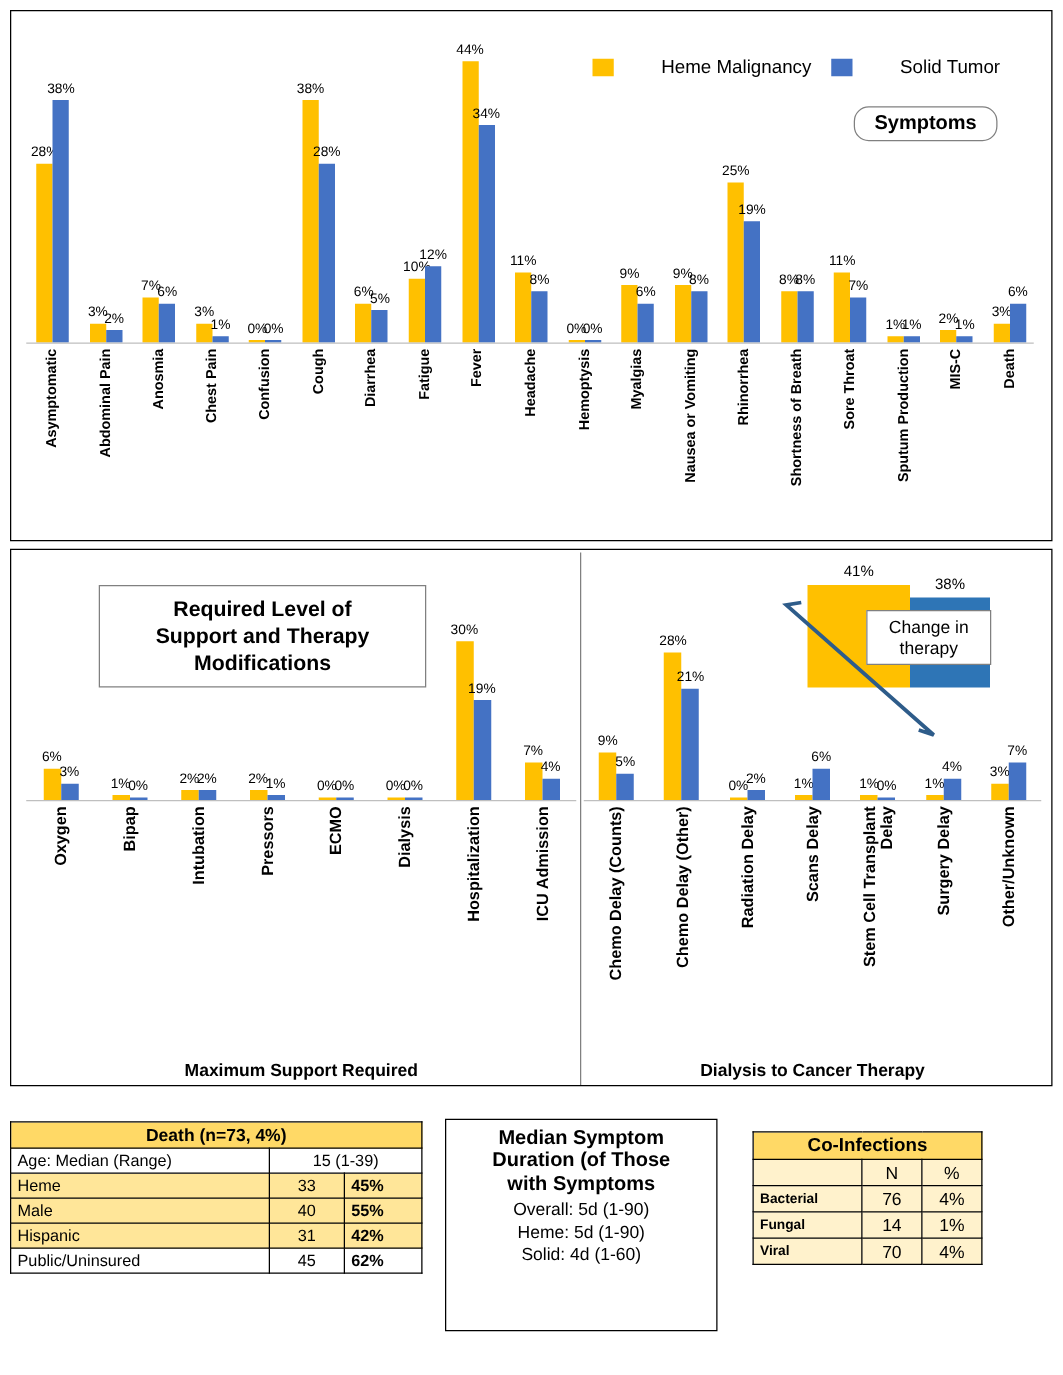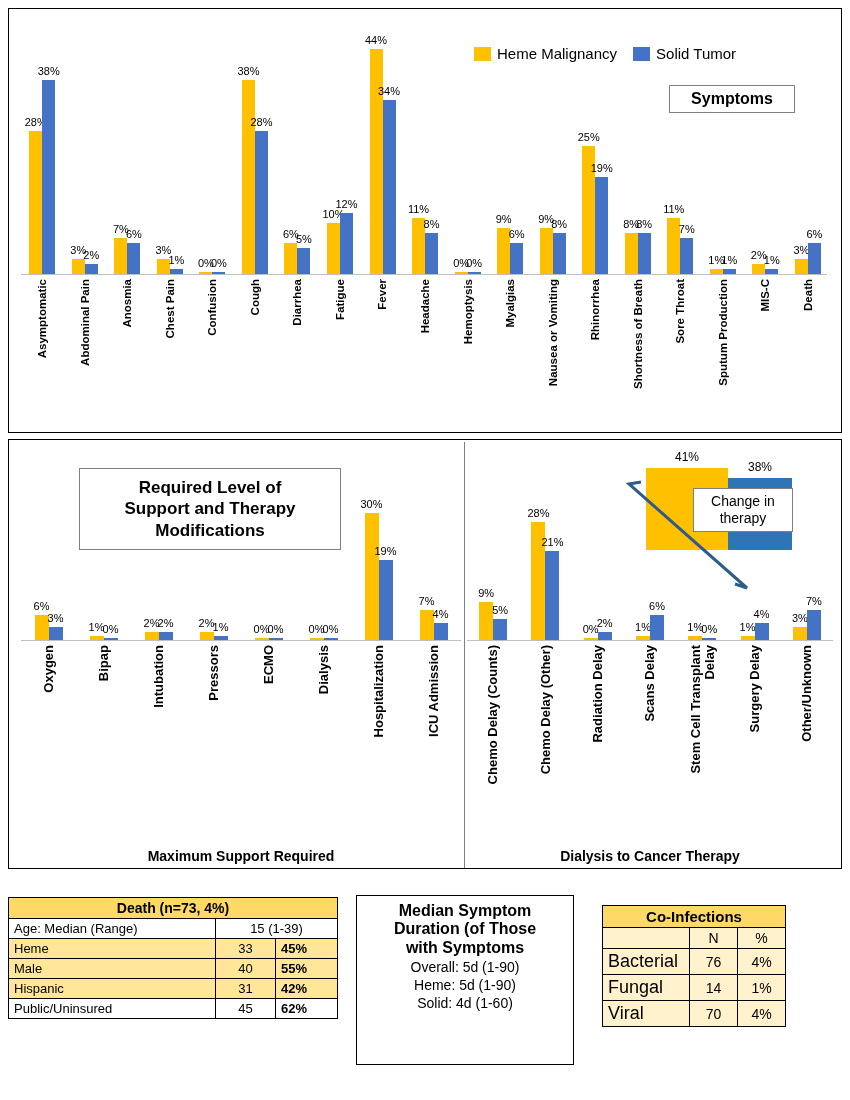--- a/index.html
+++ b/index.html
@@ -64,21 +64,21 @@
     line-height: 1.05;
     white-space: pre-line;
   }
 
   
   .legend { position: absolute; display: flex; gap: 16px; align-items: center; }
   .legend .item { display: flex; align-items: center; gap: 6px; }
   .legend .sw { width: 17px; height: 14px; }
   .legend .sw.heme { background: #FFC000; }
   .legend .sw.solid { background: #4472C4; }
-  .legend .lbl { font-size: 15px; color: #000; }
+  .legend .lbl { font-size: 15px; color: #000; margin-left: 32px; }
 
   .boxed-title {
     position: absolute;
     border: 1px solid #808080;
     background: #fff;
     font-size: 16px;
     font-weight: bold;
     text-align: center;
     padding: 4px 10px;
   }
@@ -115,21 +115,21 @@
     background: #fff;
     text-align: center;
     padding: 6px 8px;
   }
   .dur-title { font-size: 16px; font-weight: bold; line-height: 1.15; }
   .dur-line { font-size: 14px; margin-top: 2px; }
 
   .coinf-tbl { width: 210px; }
   .coinf-tbl .hdr { background: #FFD966; text-align: center; font-weight: bold; font-size: 15px; }
   .coinf-tbl td { background: #FFF2CC; }
-  .coinf-tbl td.lab { text-align: left; font-size: 18px; }
+  .coinf-tbl td.lab { text-align: left; font-size: 11px; font-weight: bold; }
   .coinf-tbl td.n { text-align: center; width: 48px; font-size: 14px; }
   .coinf-tbl td.p { text-align: center; width: 48px; font-size: 14px; }
   .coinf-tbl td.colhdr { background: #FFF2CC; text-align: center; font-weight: normal; font-size: 14px; }
 
   
   .callout-box {
     position: absolute;
     border: 1px solid #808080;
     background: #fff;
     font-size: 14px;
@@ -150,21 +150,21 @@
       <div class="item">
         <span class="sw heme"></span>
         <span class="lbl">Heme Malignancy</span>
       </div>
       <div class="item">
         <span class="sw solid"></span>
         <span class="lbl">Solid Tumor</span>
       </div>
     </div>
 
-    <div class="boxed-title" style="left:660px; top:76px; width:126px;">Symptoms</div>
+    <div class="boxed-title" style="left:674px; top:76px; width:115px;border-radius:12px;">Symptoms</div>
 
     <div class="plot" style="left:12px; top:30px; width:808px; height:235px;">
       <div class="bars" id="p1-bars">
           <div class="group">
             <div class="bar-wrap">
               <div class="bar heme" style="width: 13px; height: 143px;">
                 <div class="vlabel" style="font-size: 11px;">28%</div>
               </div>
             </div>
             <div class="bar-wrap">

